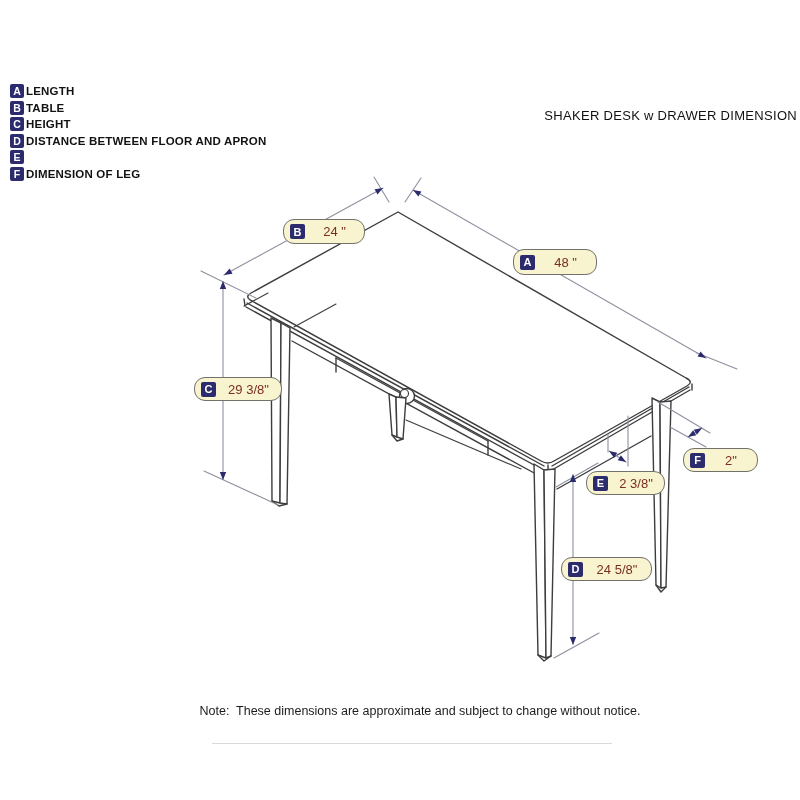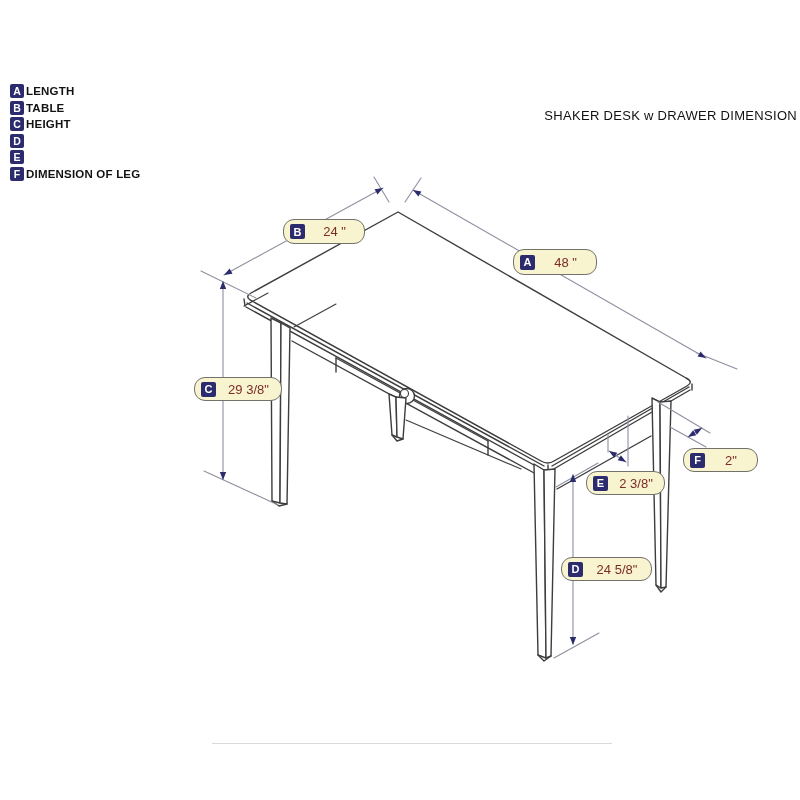--- a/index.html
+++ b/index.html
@@ -53,20 +53,21 @@
     <div class="legend-row">
       <span class="legend-sq">B</span>
       <span class="legend-label">TABLE</span>
     </div>
     <div class="legend-row">
       <span class="legend-sq">C</span>
       <span class="legend-label">HEIGHT</span>
     </div>
     <div class="legend-row">
       <span class="legend-sq">D</span>
+      <span class="legend-label">DISTANCE BETWEEN FLOOR AND APRON</span>
     </div>
     <div class="legend-row">
       <span class="legend-sq">E</span>
     </div>
     <div class="legend-row">
       <span class="legend-sq">F</span>
       <span class="legend-label">DIMENSION OF LEG</span>
     </div>
   </div>
 
@@ -185,16 +186,17 @@
   <div class="badge" id="badge-e">
     <span class="sq">E</span>
     <span class="val">2 3/8"</span>
   </div>
   <div class="badge" id="badge-d">
     <span class="sq">D</span>
     <span class="val">24 5/8"</span>
   </div>
 
   <div class="note">
+    <div>Note:  These dimensions are approximate and subject to change without notice.</div>
   </div>
   <div class="divider"></div>
 
 </div>
 
 </body></html>

